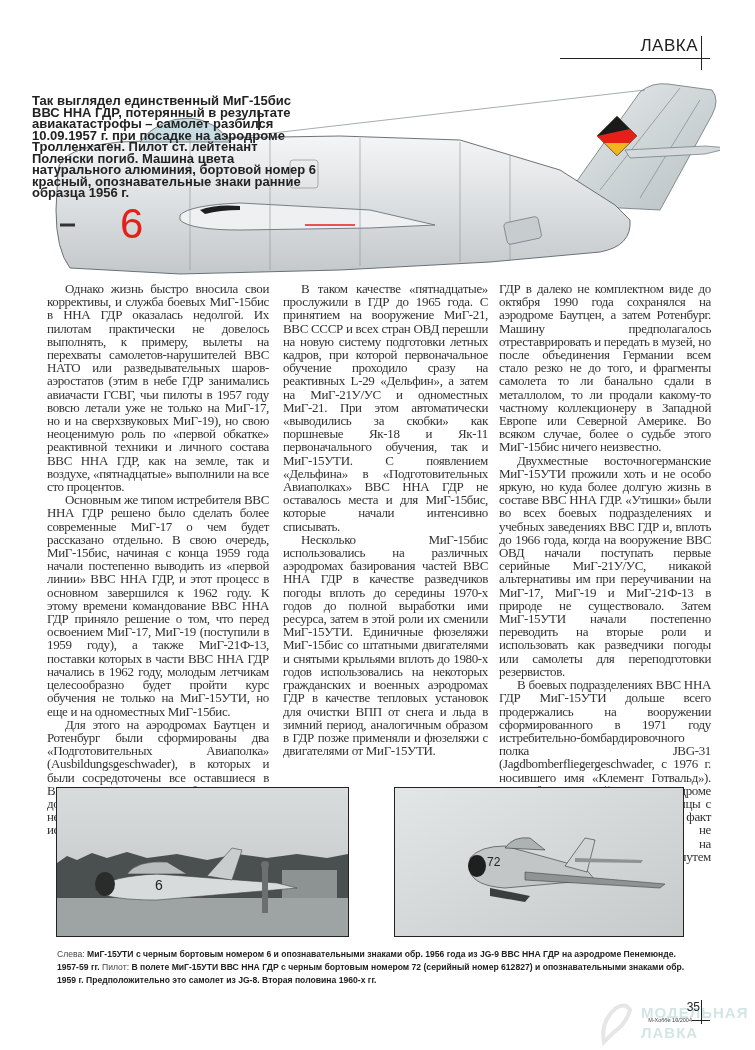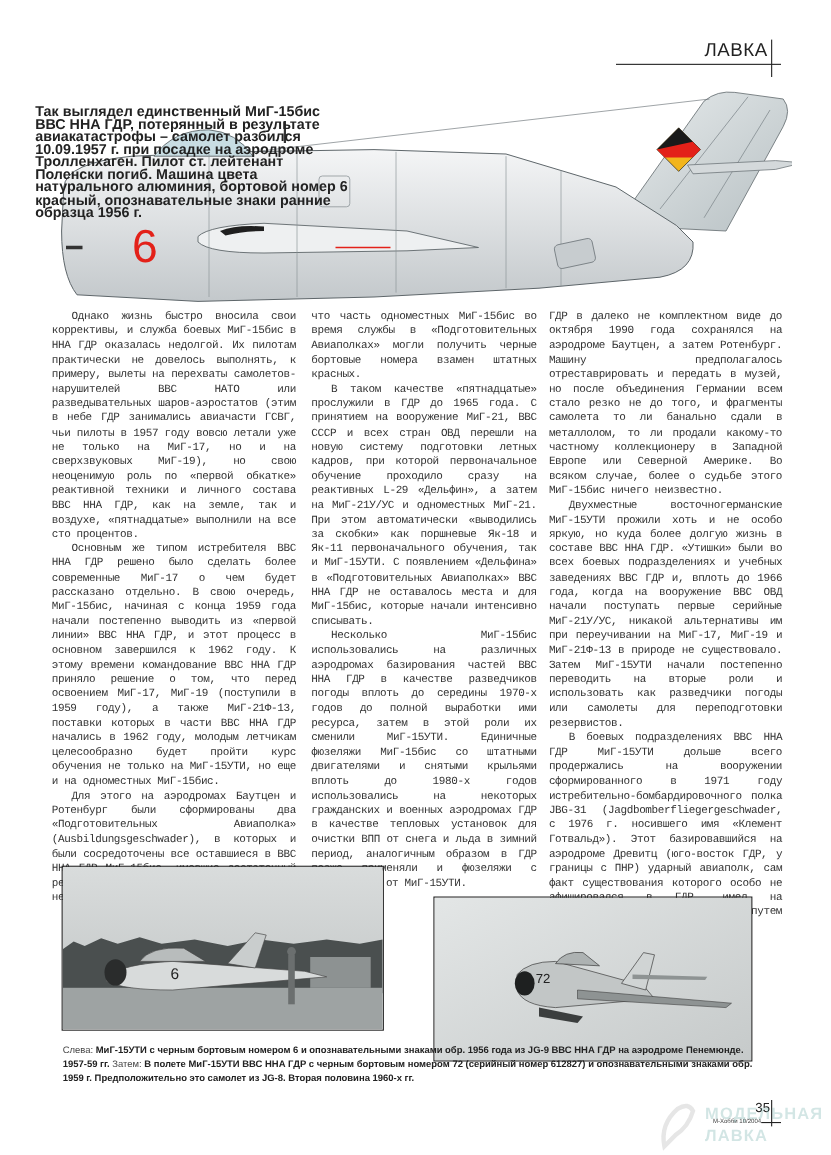--- a/index.html
+++ b/index.html
@@ -10,31 +10,31 @@
   .section-header .title { position:absolute; right:12px; top:0; font-size:17px; letter-spacing:0.5px; color:#222; }
   .section-header .hline { position:absolute; left:0; right:0; top:22px; height:1px; background:#222; }
   .section-header .vline { position:absolute; right:8px; top:0; width:1px; height:34px; background:#222; }
 
   .profile-caption { position:absolute; left:32px; top:95px; width:285px; font-size:13px; font-weight:bold;
                      line-height:11.5px; color:#222; font-family:Liberation Sans, sans-serif; }
 
   .profile { position:absolute; left:40px; top:70px; width:680px; height:205px; }
 
   .columns { position:absolute; left:47px; top:282px; width:664px; height:462px; }
-  .col { position:absolute; top:0; font-size:10px; line-height:13.2px; text-align:justify; color:#333;
-         font-family:Liberation Mono, monospace; letter-spacing:-0.35px; }
+  .col { position:absolute; top:0; font-size:13px; line-height:13.2px; text-align:justify; color:#333;
+         font-family:Liberation Serif, serif; letter-spacing:-0.35px; }
   .col p { margin:0; text-indent:18px; }
   .col p.cont { text-indent:0; }
   .col1 { left:0; width:222px; }
   .col2 { left:236px; width:205px; }
   .col3 { left:452px; width:212px; }
 
   .photo { position:absolute; top:787px; height:148px; border:1px solid #222; overflow:hidden; }
   .photo-left { left:56px; width:291px; }
-  .photo-right { left:394px; width:288px;margin-top:28px; }
+  .photo-right { left:394px; width:288px; }
   .photo svg { display:block; }
 
   .photo-caption { position:absolute; left:57px; top:948px; width:640px; font-size:8.6px; font-weight:bold;
                    line-height:13px; color:#222; }
   .photo-caption .lbl { font-weight:normal; color:#444;margin-top:27px; }
 
   .footer { position:absolute; left:640px; top:1000px; width:70px; height:30px; }
   .footer .pageno { position:absolute; right:10px; top:0; font-size:12px; color:#222; }
   .footer .mag { position:absolute; right:18px; top:17px; font-size:5.5px; color:#444; white-space:nowrap; }
   .footer .hline { position:absolute; right:0; top:20px; width:18px; height:1px; background:#222; }
@@ -104,21 +104,20 @@
 
 <div class="profile-caption">Так выглядел единственный МиГ-15бис ВВС ННА ГДР, потерянный в результате авиакатастрофы – самолет разбился 10.09.1957 г. при посадке на аэродроме Тролленхаген. Пилот ст. лейтенант Поленски погиб. Машина цвета натурального алюминия, бортовой номер 6 красный, опознавательные знаки ранние образца 1956 г.</div>
 
 <div class="columns">
   <div class="col col1">
     <p>Однако жизнь быстро вносила свои коррективы, и служба боевых МиГ-15бис в ННА ГДР оказалась недолгой. Их пилотам практически не довелось выполнять, к примеру, вылеты на перехваты самолетов-нарушителей ВВС НАТО или разведывательных шаров-аэростатов (этим в небе ГДР занимались авиачасти ГСВГ, чьи пилоты в 1957 году вовсю летали уже не только на МиГ-17, но и на сверхзвуковых МиГ-19), но свою неоценимую роль по «первой обкатке» реактивной техники и личного состава ВВС ННА ГДР, как на земле, так и воздухе, «пятнадцатые» выполнили на все сто процентов.</p>
     <p>Основным же типом истребителя ВВС ННА ГДР решено было сделать более современные МиГ-17 о чем будет рассказано отдельно. В свою очередь, МиГ-15бис, начиная с конца 1959 года начали постепенно выводить из «первой линии» ВВС ННА ГДР, и этот процесс в основном завершился к 1962 году. К этому времени командование ВВС ННА ГДР приняло решение о том, что перед освоением МиГ-17, МиГ-19 (поступили в 1959 году), а также МиГ-21Ф-13, поставки которых в части ВВС ННА ГДР начались в 1962 году, молодым летчикам целесообразно будет пройти курс обучения не только на МиГ-15УТИ, но еще и на одноместных МиГ-15бис.</p>
     <p>Для этого на аэродромах Баутцен и Ротенбург были сформированы два «Подготовительных Авиаполка» (Ausbildungsgeschwader), в которых и были сосредоточены все оставшиеся в ВВС ННА ГДР МиГ-15бис, имевшие достаточный ресурс. Любопытно, что некоторые немецкие эксперты не исключают,</p>
   </div>
   <div class="col col2">
-    <p class="cont">что часть одноместных МиГ-15бис во время службы в «Подготовительных Авиаполках» могли получить черные бортовые номера взамен штатных красных.</p>
     <p>В таком качестве «пятнадцатые» прослужили в ГДР до 1965 года. С принятием на вооружение МиГ-21, ВВС СССР и всех стран ОВД перешли на новую систему подготовки летных кадров, при которой первоначальное обучение проходило сразу на реактивных L-29 «Дельфин», а затем на МиГ-21У/УС и одноместных МиГ-21. При этом автоматически «выводились за скобки» как поршневые Як-18 и Як-11 первоначального обучения, так и МиГ-15УТИ. С появлением «Дельфина» в «Подготовительных Авиаполках» ВВС ННА ГДР не оставалось места и для МиГ-15бис, которые начали интенсивно списывать.</p>
     <p>Несколько МиГ-15бис использовались на различных аэродромах базирования частей ВВС ННА ГДР в качестве разведчиков погоды вплоть до середины 1970-х годов до полной выработки ими ресурса, затем в этой роли их сменили МиГ-15УТИ. Единичные фюзеляжи МиГ-15бис со штатными двигателями и снятыми крыльями вплоть до 1980-х годов использовались на некоторых гражданских и военных аэродромах ГДР в качестве тепловых установок для очистки ВПП от снега и льда в зимний период, аналогичным образом в ГДР позже применяли и фюзеляжи с двигателями от МиГ-15УТИ.</p>
   </div>
   <div class="col col3">
     <p class="cont">ГДР в далеко не комплектном виде до октября 1990 года сохранялся на аэродроме Баутцен, а затем Ротенбург. Машину предполагалось отреставрировать и передать в музей, но после объединения Германии всем стало резко не до того, и фрагменты самолета то ли банально сдали в металлолом, то ли продали какому-то частному коллекционеру в Западной Европе или Северной Америке. Во всяком случае, более о судьбе этого МиГ-15бис ничего неизвестно.</p>
     <p>Двухместные восточногерманские МиГ-15УТИ прожили хоть и не особо яркую, но куда более долгую жизнь в составе ВВС ННА ГДР. «Утишки» были во всех боевых подразделениях и учебных заведениях ВВС ГДР и, вплоть до 1966 года, когда на вооружение ВВС ОВД начали поступать первые серийные МиГ-21У/УС, никакой альтернативы им при переучивании на МиГ-17, МиГ-19 и МиГ-21Ф-13 в природе не существовало. Затем МиГ-15УТИ начали постепенно переводить на вторые роли и использовать как разведчики погоды или самолеты для переподготовки резервистов.</p>
     <p>В боевых подразделениях ВВС ННА ГДР МиГ-15УТИ дольше всего продержались на вооружении сформированного в 1971 году истребительно-бомбардировочного полка JBG-31 (Jagdbomberfliegergeschwader, с 1976 г. носившего имя «Клемент Готвальд»). Этот базировавшийся на аэродроме Древитц (юго-восток ГДР, у границы с ПНР) ударный авиаполк, сам факт существования которого особо не афишировался в ГДР, имел на вооружении доработанные путем установки на заводе VEB Flugze-</p>
   </div>
 </div>
 
@@ -160,21 +159,21 @@
     <path d="M180 70 L248 72 L246 75 L180 74 Z" fill="#8e9393"></path>
     <ellipse cx="82" cy="78" rx="9" ry="11" fill="#1e2020"></ellipse>
     <path d="M95 100 L135 108 L130 114 L95 108 Z" fill="#3b3e3e"></path>
     <text x="92" y="78" font-size="12" font-family="Liberation Sans, sans-serif" fill="#222">72</text>
   </svg>
 </div>
 
 <div class="photo-caption">
   <span class="lbl">Слева:</span>
   <span>МиГ-15УТИ с черным бортовым номером 6 и опознавательными знаками обр. 1956 года из JG-9 ВВС ННА ГДР на аэродроме Пенемюнде. 1957-59 гг.</span>
-  <span class="lbl">Затем:</span>
+  <span class="lbl">Пилот:</span>
   <span>В полете МиГ-15УТИ ВВС ННА ГДР с черным бортовым номером 72 (серийный номер 612827) и опознавательными знаками обр. 1959 г. Предположительно это самолет из JG-8. Вторая половина 1960-х гг.</span>
 </div>
 
 <div class="footer">
   <span class="pageno">35</span>
   <span class="mag">М-Хобби 10/2004</span>
   <div class="hline"></div>
   <div class="vline"></div>
 </div>
 

